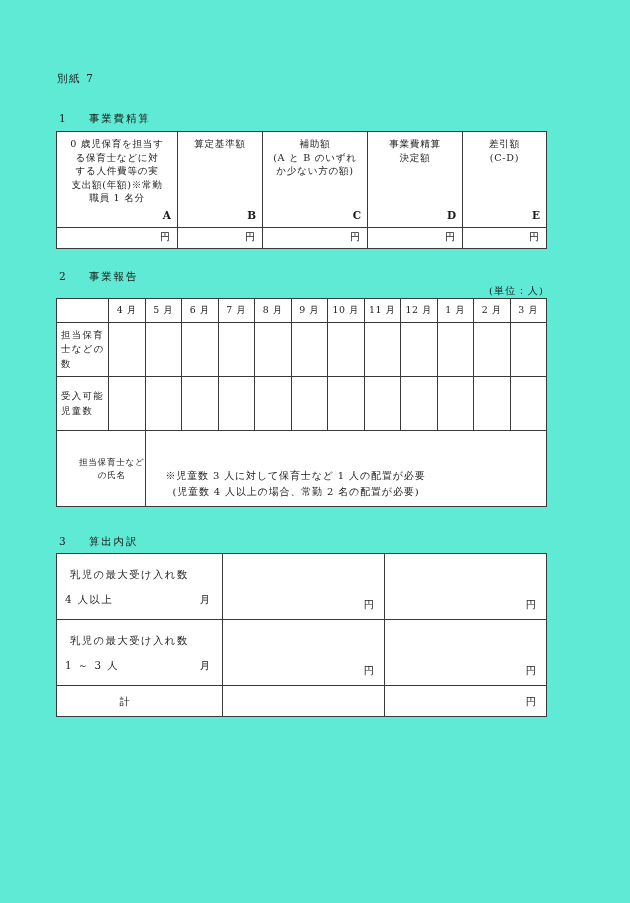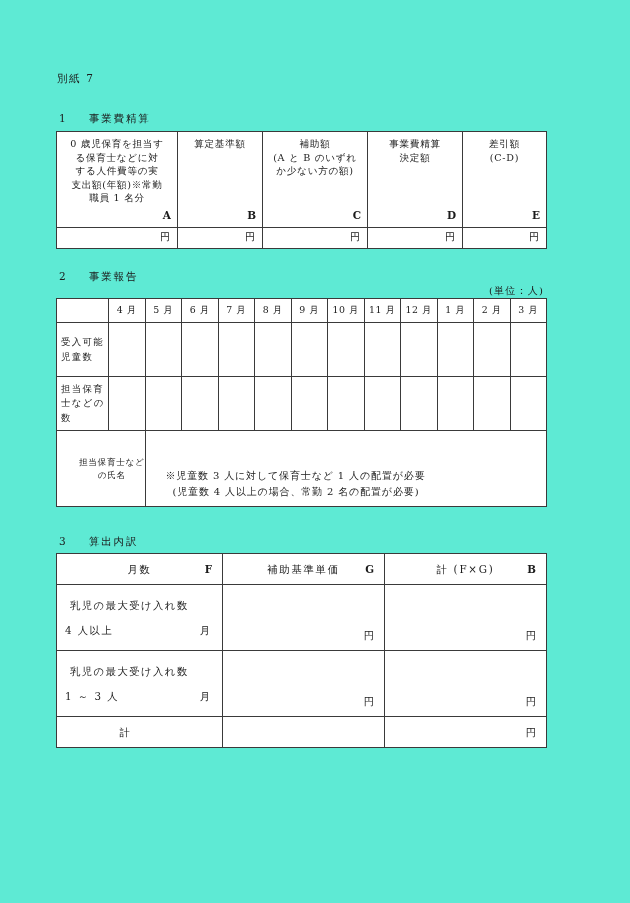--- a/index.html
+++ b/index.html
@@ -333,36 +333,36 @@
         <td class="month">8 月</td>
         <td class="month">9 月</td>
         <td class="month">10 月</td>
         <td class="month">11 月</td>
         <td class="month">12 月</td>
         <td class="month">1 月</td>
         <td class="month">2 月</td>
         <td class="month">3 月</td>
       </tr>
       <tr>
+        <td class="rowlabel">担当保育士などの数</td>
+        <td class="cellblank"></td>
+        <td class="cellblank"></td>
+        <td class="cellblank"></td>
+        <td class="cellblank"></td>
+        <td class="cellblank"></td>
+        <td class="cellblank"></td>
+        <td class="cellblank"></td>
+        <td class="cellblank"></td>
+        <td class="cellblank"></td>
+        <td class="cellblank"></td>
+        <td class="cellblank"></td>
+        <td class="cellblank"></td>
+      </tr>
+      <tr>
         <td class="rowlabel">受入可能児童数</td>
-        <td class="cellblank"></td>
-        <td class="cellblank"></td>
-        <td class="cellblank"></td>
-        <td class="cellblank"></td>
-        <td class="cellblank"></td>
-        <td class="cellblank"></td>
-        <td class="cellblank"></td>
-        <td class="cellblank"></td>
-        <td class="cellblank"></td>
-        <td class="cellblank"></td>
-        <td class="cellblank"></td>
-        <td class="cellblank"></td>
-      </tr>
-      <tr>
-        <td class="rowlabel">担当保育士などの数</td>
         <td class="cellblank"></td>
         <td class="cellblank"></td>
         <td class="cellblank"></td>
         <td class="cellblank"></td>
         <td class="cellblank"></td>
         <td class="cellblank"></td>
         <td class="cellblank"></td>
         <td class="cellblank"></td>
         <td class="cellblank"></td>
         <td class="cellblank"></td>
@@ -383,34 +383,20 @@
     <span class="num">3</span><span>算出内訳</span>
   </div>
 
   <table class="grid" id="table-naiwake">
     <colgroup>
       <col class="n-f">
         <col class="n-g">
         <col class="n-b">
     </colgroup>
     <tbody>
-      <tr>
-        <td class="h">
-          <span>月数</span>
-          <span class="code">F</span>
-        </td>
-        <td class="h">
-          <span>補助基準単価</span>
-          <span class="code">G</span>
-        </td>
-        <td class="h">
-          <span>計 (F×G)</span>
-          <span class="code">B</span>
-        </td>
-      </tr>
 
       <tr>
         <td class="labelcell">
           <span class="top">乳児の最大受け入れ数</span>
           <span class="bot">
             <span>4 人以上</span>
             <span class="unit">月</span>
           </span>
         </td>
         <td class="yen">円</td>

